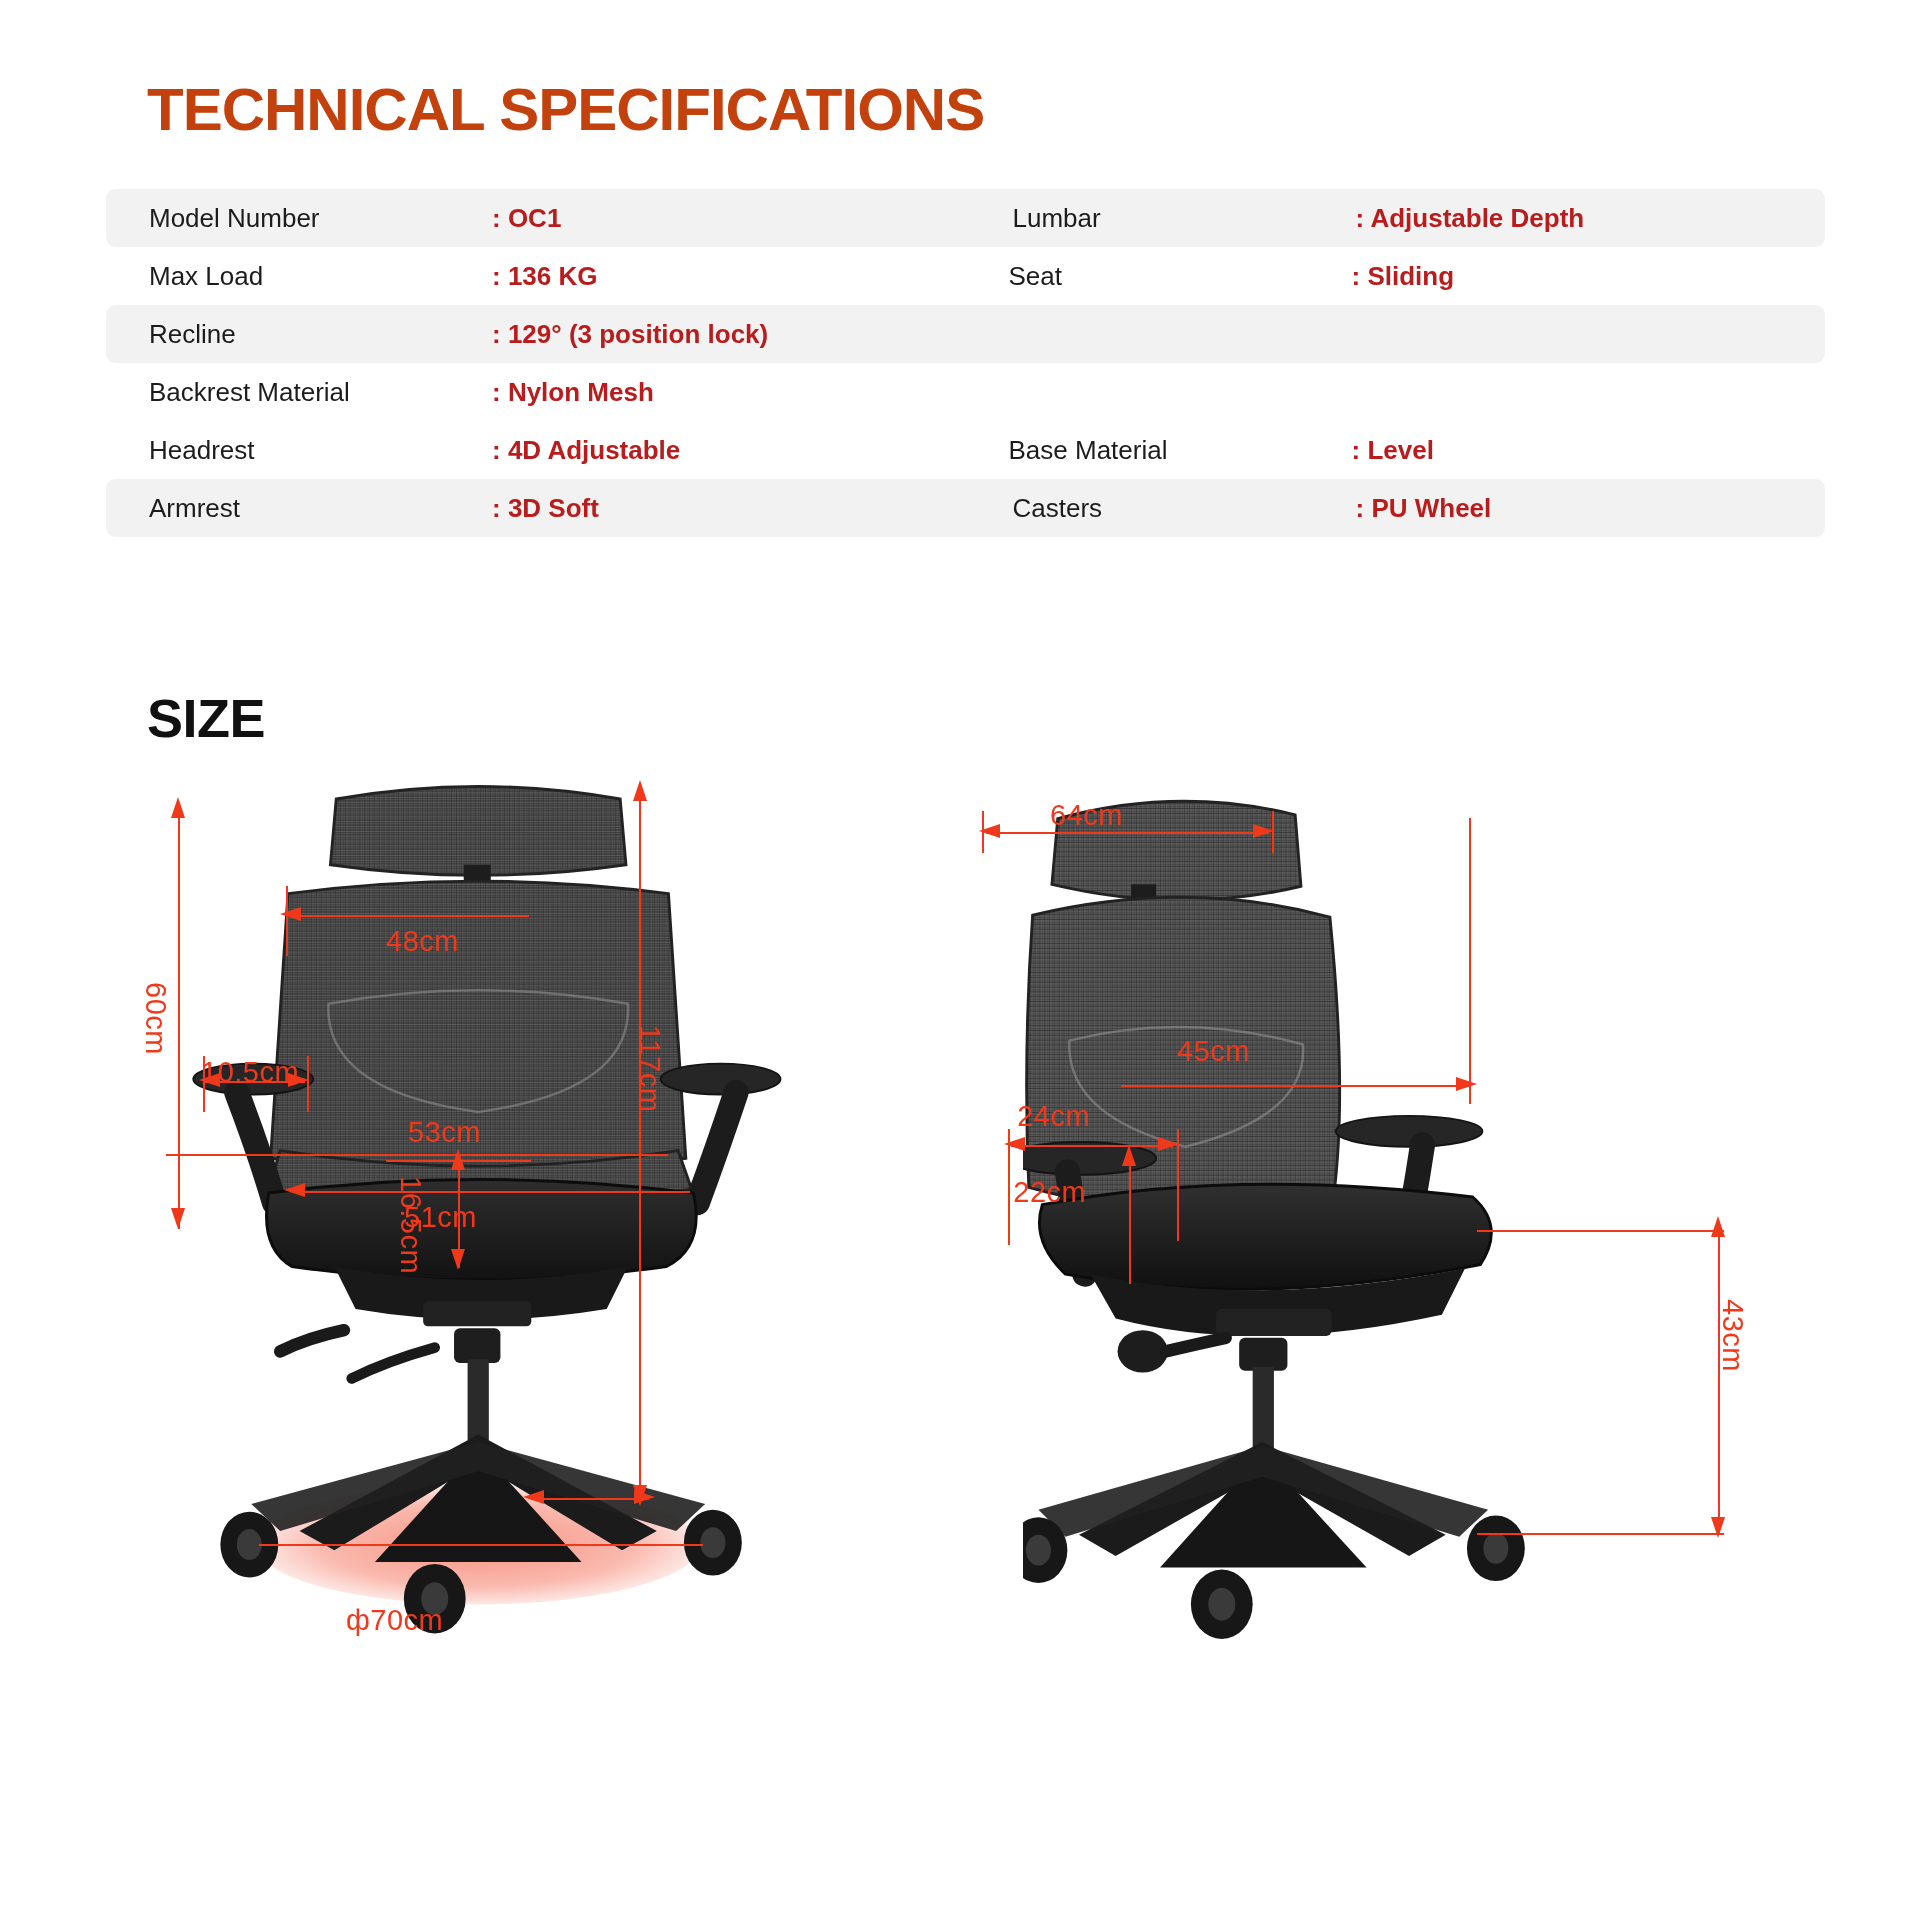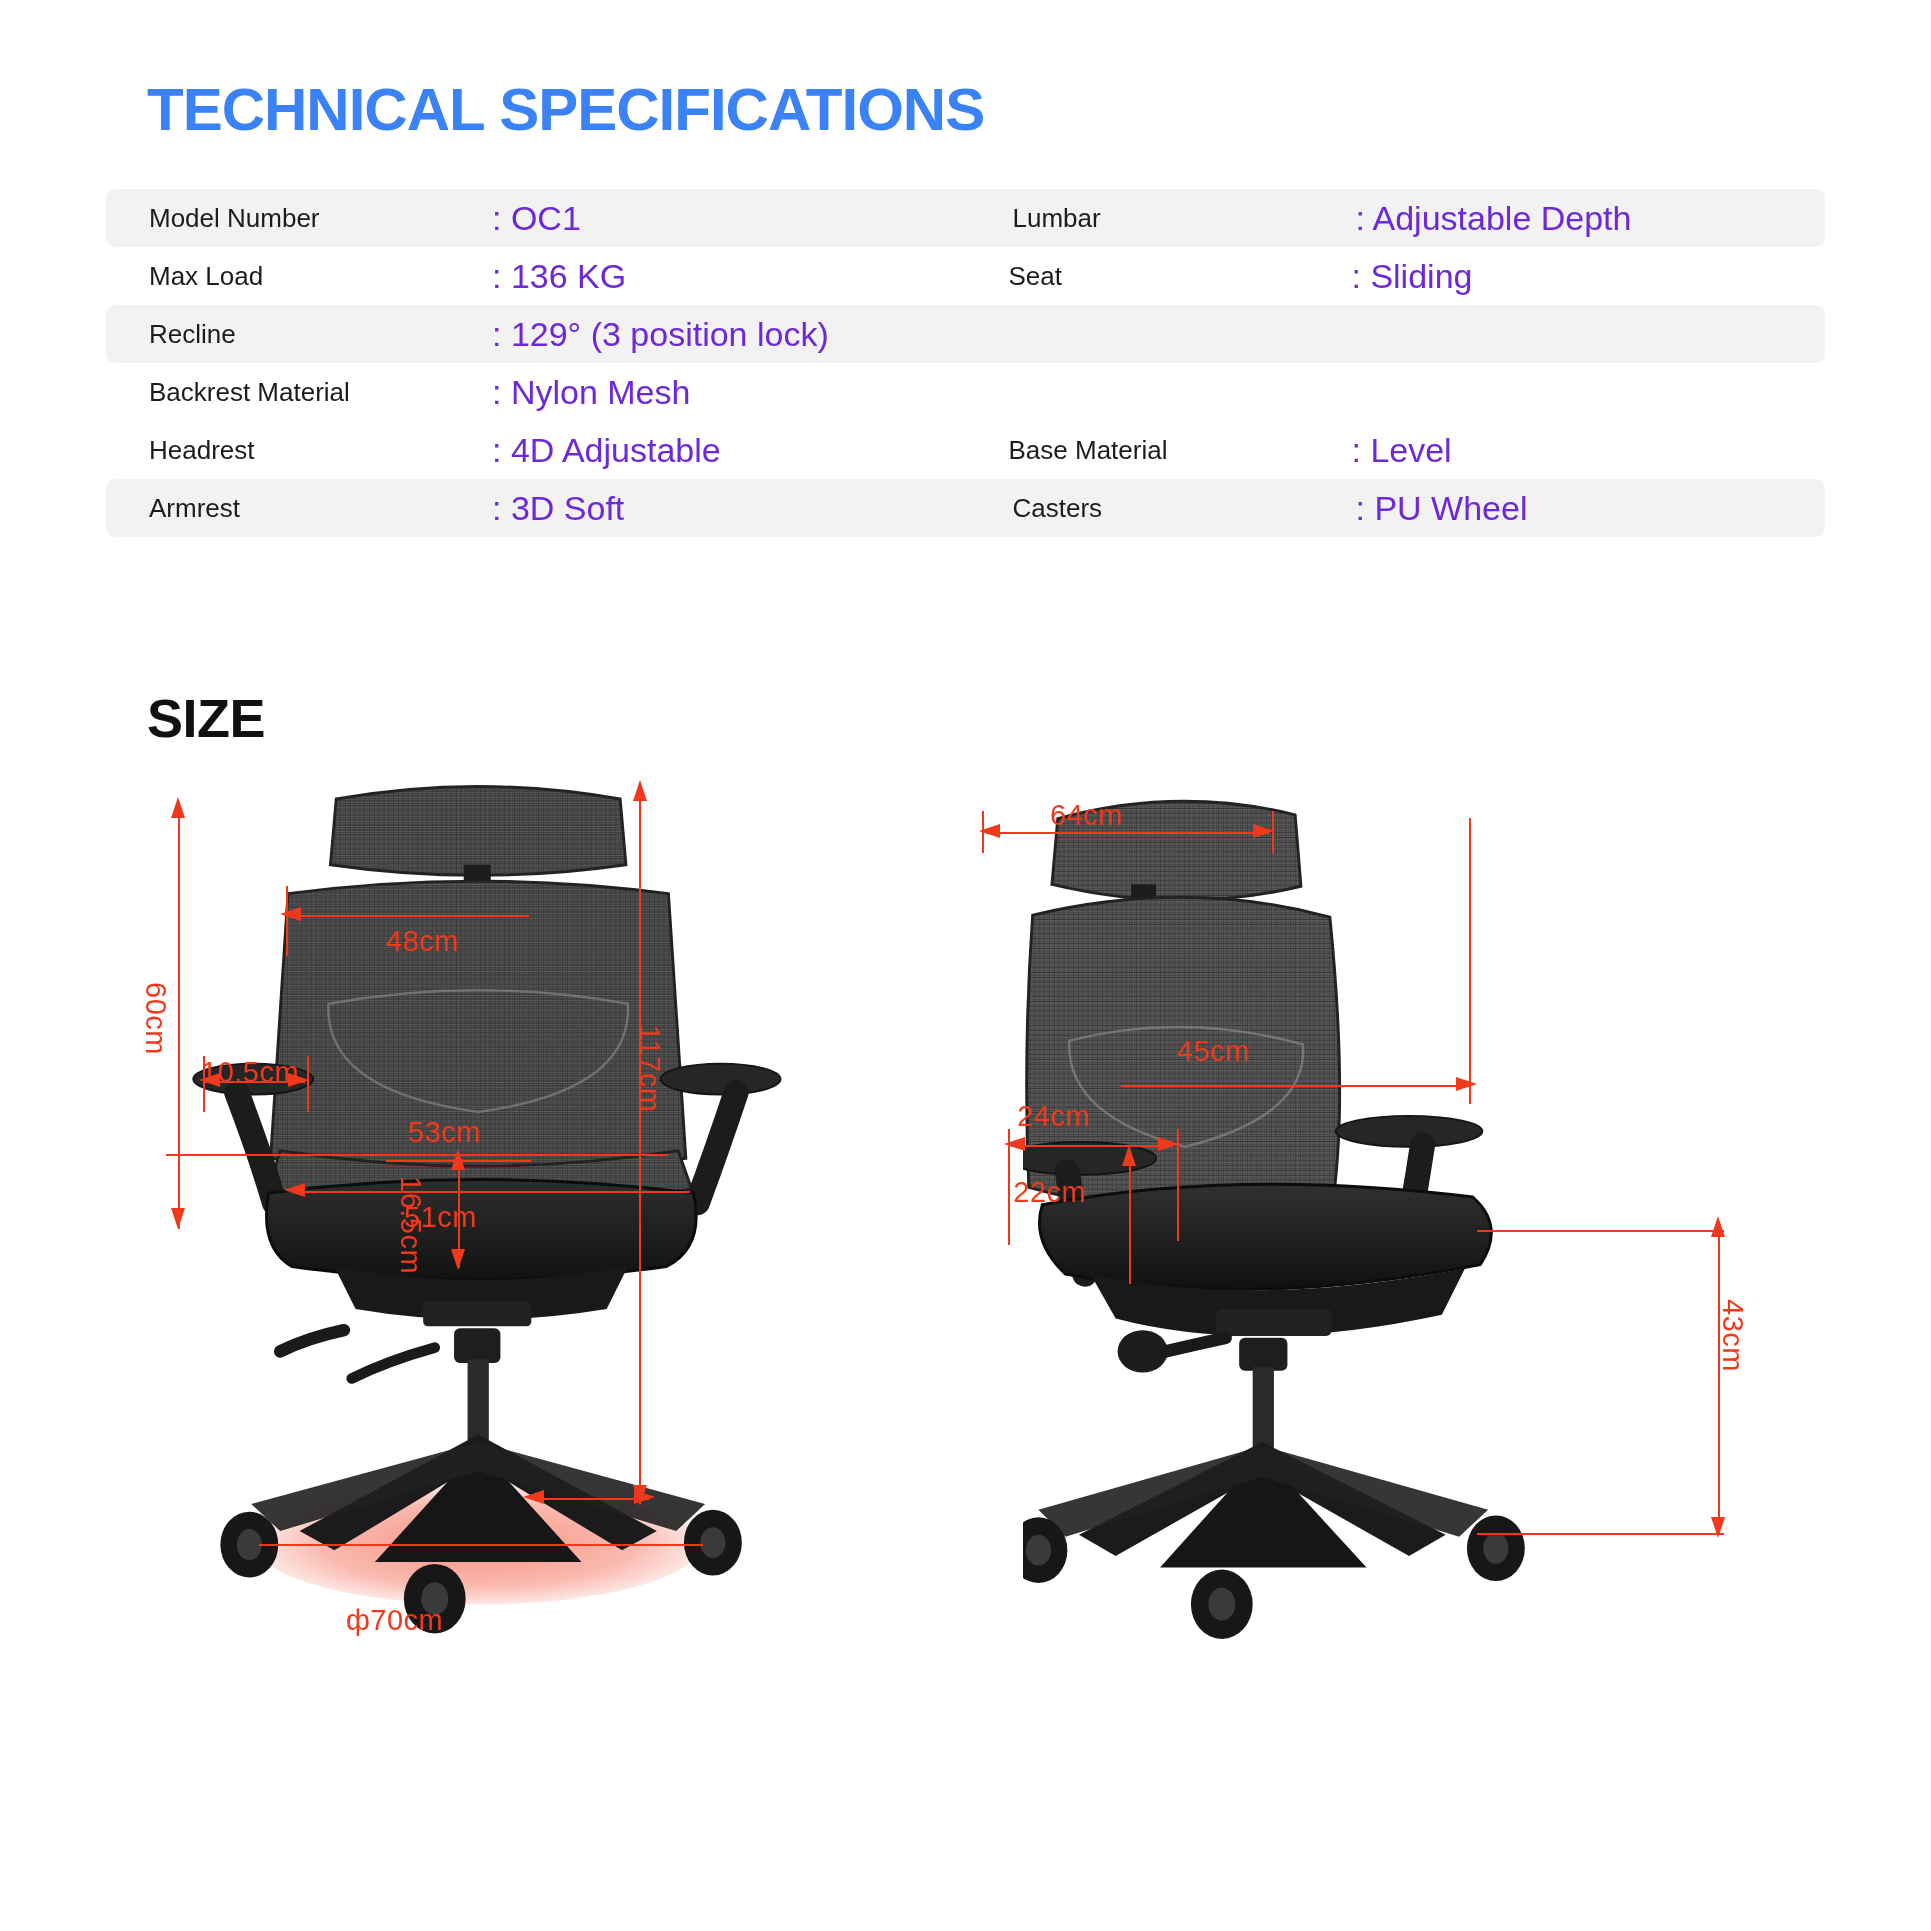--- a/index.html
+++ b/index.html
@@ -8,21 +8,21 @@
     background: #ffffff;
     font-family: "Liberation Sans", sans-serif;
     overflow: hidden;
   }
   .page { position: relative; width: 1931px; height: 1931px; }
 
   
   .h-spec {
     position: absolute; left: 147px; top: 75px;
     font-size: 60px; font-weight: 700; letter-spacing: -1px;
-    color: #3b82f6; white-space: nowrap;
+    color: #c2410c; white-space: nowrap;
   }
   .h-size {
     position: absolute; left: 147px; top: 687px;
     font-size: 54px; font-weight: 700; letter-spacing: -0.5px;
     color: #111111; white-space: nowrap;
   }
 
   
   .spec-table {
     position: absolute; left: 106px; top: 189px;
@@ -33,21 +33,21 @@
     height: 58px; align-items: center;
     border-radius: 9.7px;
   }
   .spec-row.alt { background: #f2f2f2; gap: 8px; }
   .spec-cellgroup { display: flex; width: 50%; align-items: center; }
   .spec-key {
     width: 386px; padding-left: 43px;
     font-size: 26px; color: #1c1c1c; font-weight: 400;
   }
   .spec-val {
-    flex: 1; font-size: 34px; color: #6d28d9; font-weight: 400;
+    flex: 1; font-size: 26px; color: #b91c1c; font-weight: 700;
     white-space: nowrap;
   }
 
   
   .size-area { position: absolute; left: 0; top: 772px; width: 1931px; height: 1062px; }
   .chair-stage { position: absolute; top: 0; }
   .chair-left  { left: 145px;  width: 734px; height: 1014px; }
   .chair-right { left: 1023px; width: 801px; height: 1014px; }
 
   

